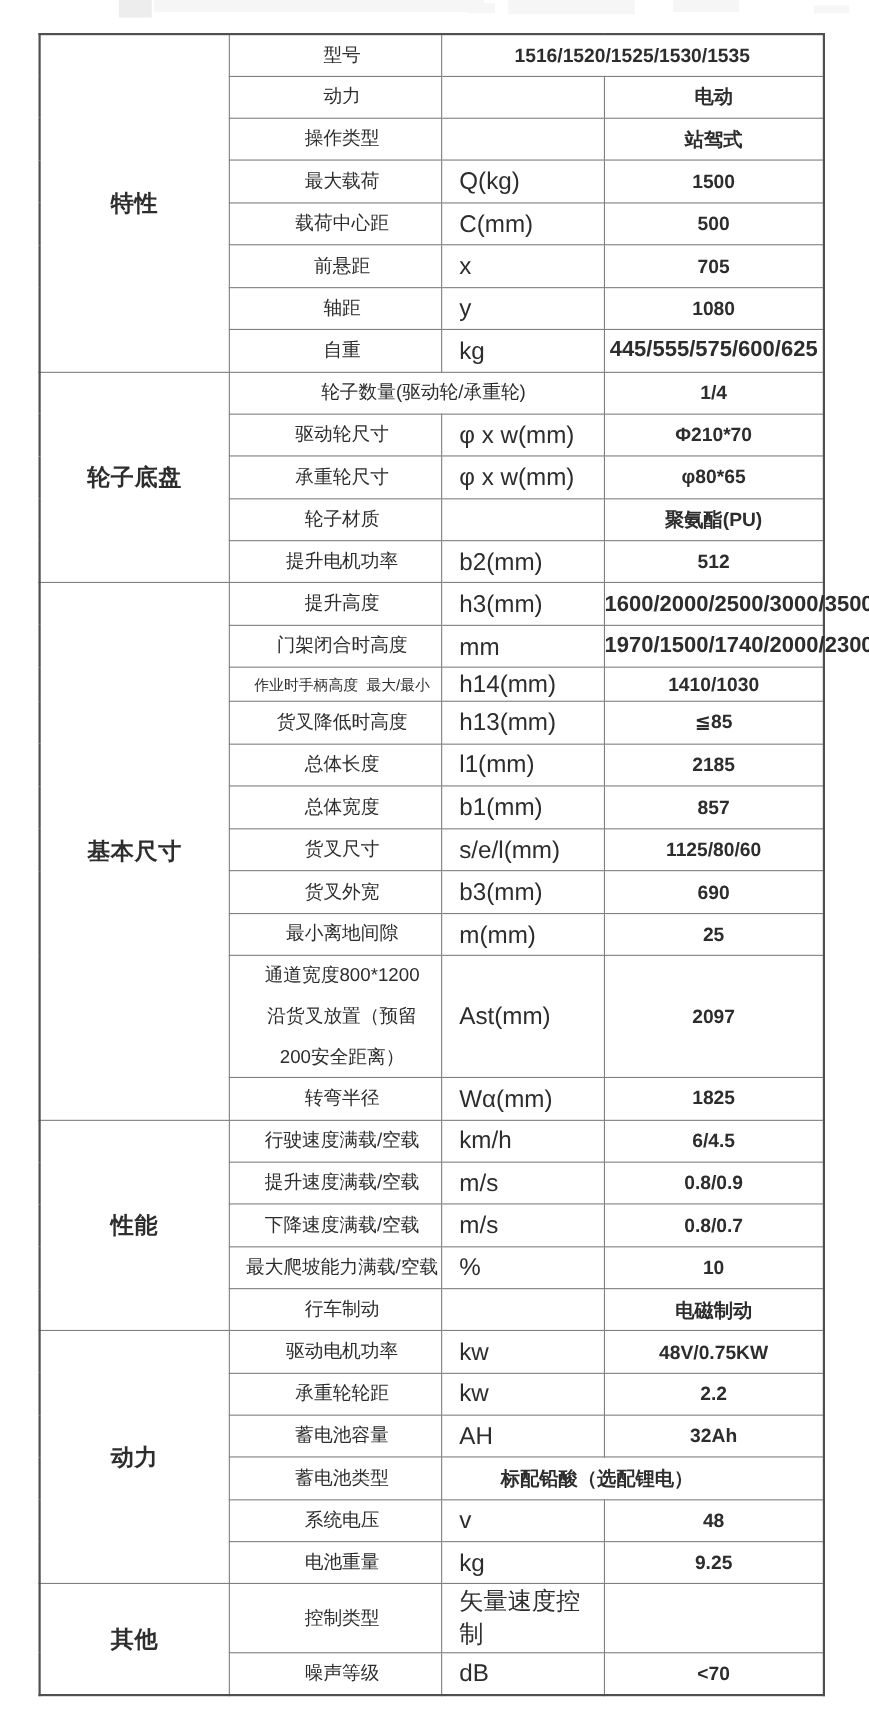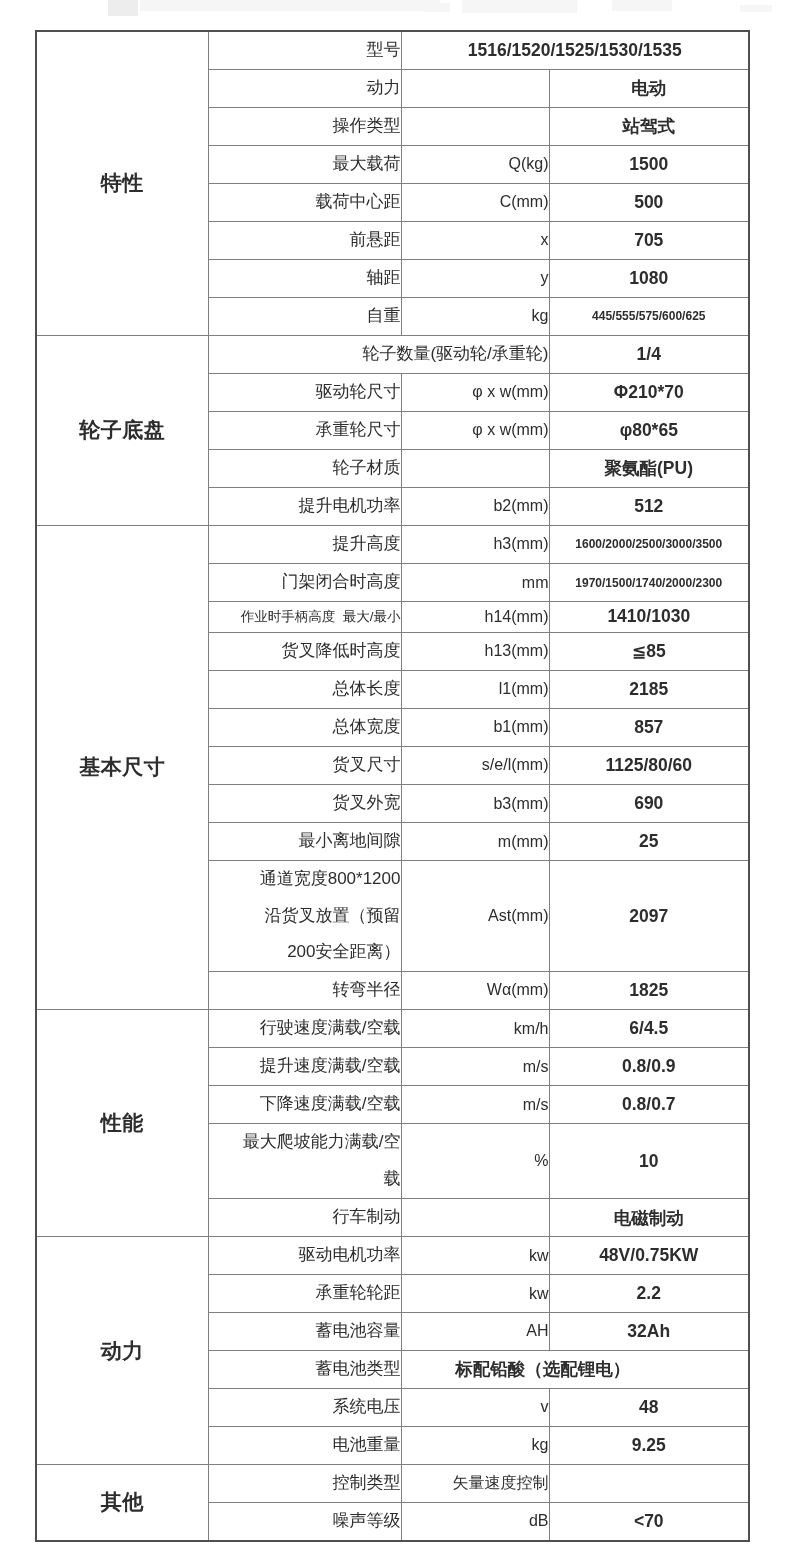--- a/index.html
+++ b/index.html
@@ -38,37 +38,37 @@
     color:var(--text);
   }
   td.cat{
     font-size:21px;
     text-align:center;
     letter-spacing:0.5px;
     font-weight:bold;
   }
   td.lab{
     font-size:17px;
-    padding-left:23px;
-    text-align:right;
+    padding-left:13px;
+    text-align:center;
     white-space:pre-wrap;
     line-height:2.15;
   }
   td.lab.small-label{font-size:13.5px;margin-top:44px;}
   td.par{
-    font-size:16px;
-    padding-left:26px;
-    text-align:right;
+    font-size:22px;
+    padding-left:16px;
+    text-align:left;
   }
   td.val{
     font-size:17.5px;
     text-align:center;
     font-weight:bold;
   }
-  td.val.small-value{font-size:12px;}
+  td.val.small-value{font-size:20px;}
   td.val.shift-left{padding-right:92px;padding-left:28px;}
   tr.tall{height:96px;}
   tbody:first-of-type tr:first-child{height:37px;}
 </style>
 </head>
 <body>
 
 <div class="top-strip">
   <div class="blob dark" style="left:108px;top:0;width:30px;height:16px;"></div>
   <div class="blob" style="left:140px;top:0;width:300px;height:11px;"></div>

